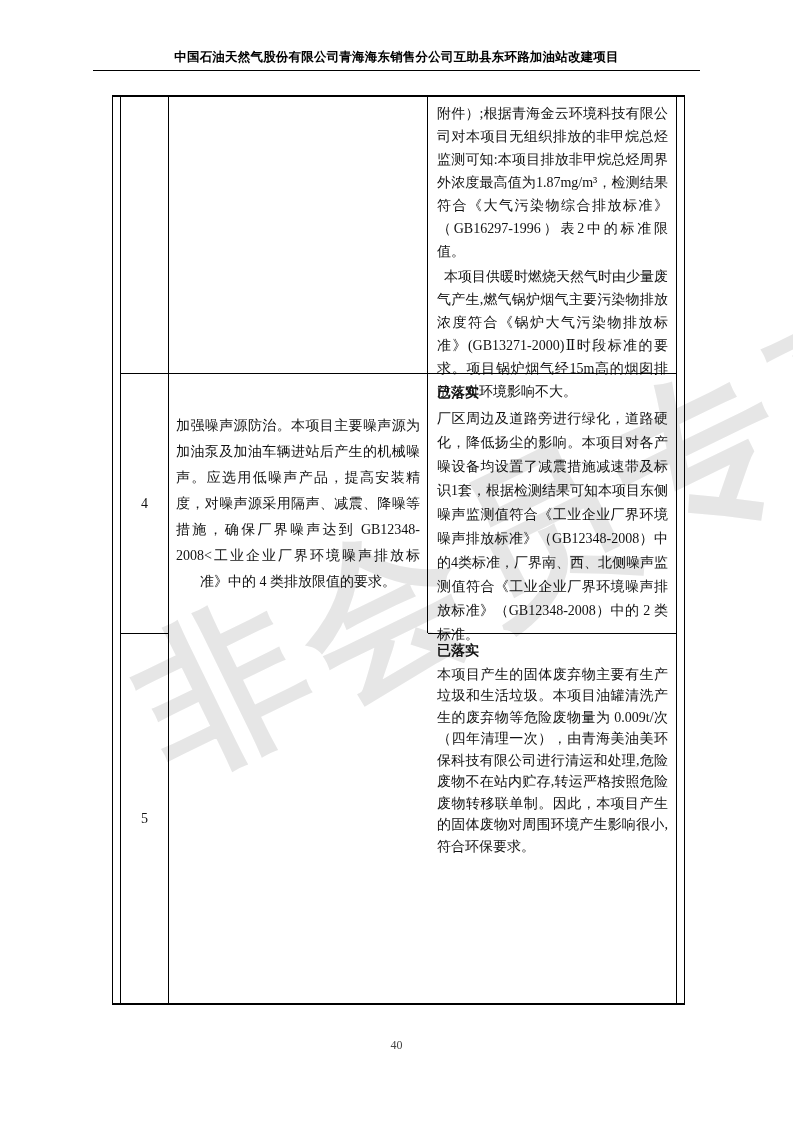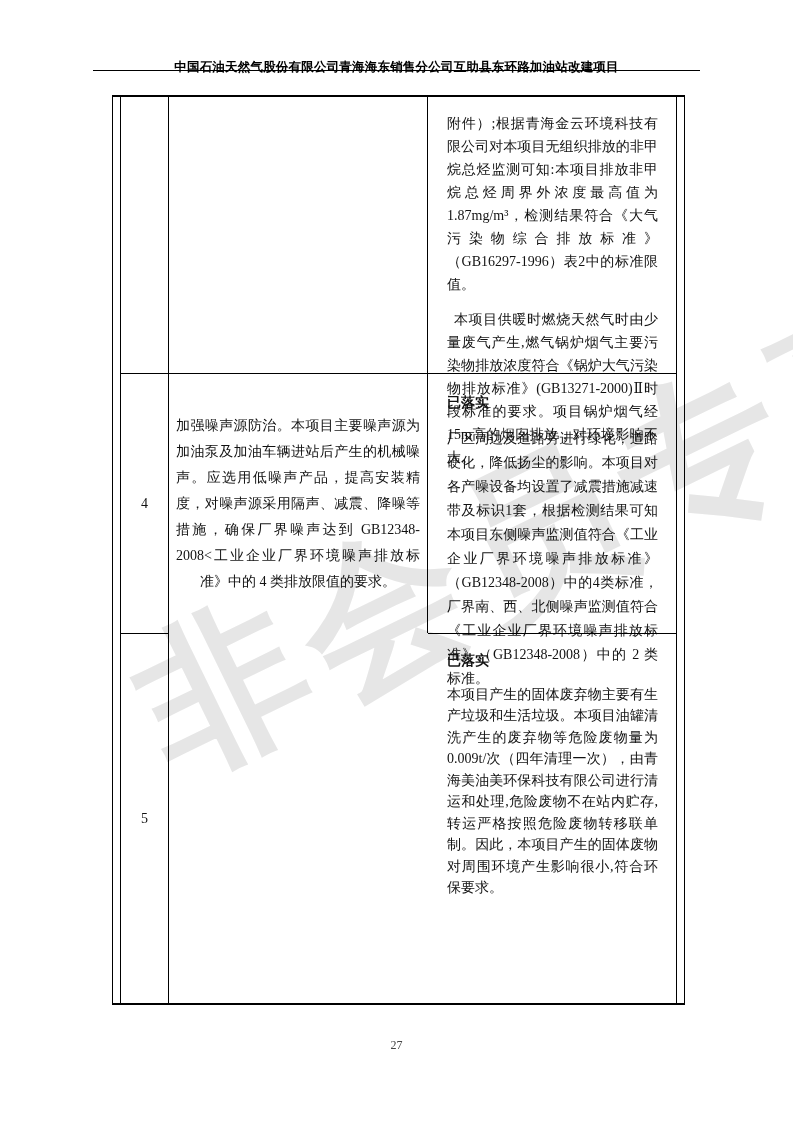--- a/index.html
+++ b/index.html
@@ -11,21 +11,21 @@
   .watermark {
     position:absolute; left:150px; top:615px; z-index:0;
     font-size:165px; font-weight:bold; color:#e6e6e6; letter-spacing:12px;
     white-space:nowrap; transform:rotate(-26deg); transform-origin:0 50%;
     font-family:"Liberation Sans","DejaVu Sans",sans-serif;
     user-select:none; pointer-events:none;
   }
   .header-title {
     position:absolute; top:49px; left:0; width:100%; text-align:center;
     font-size:12.5px; font-weight:bold; letter-spacing:0.2px; z-index:2;
-    font-family:"Liberation Sans","DejaVu Sans",sans-serif; color:#000;margin-top:10px;
+    font-family:"Liberation Sans","DejaVu Sans",sans-serif; color:#000;
   }
   .header-rule {
     position:absolute; top:70px; left:93px; width:607px; height:0;
     border-top:1.6px solid #000; z-index:2;
   }
   .doc-table {
     position:absolute; left:112px; top:95px; z-index:1;
     display:grid;
     grid-template-columns:8px 48px 259px 248px 8px;
     grid-template-rows:276px 260px 370px;
@@ -50,21 +50,21 @@
   .r1 { grid-row:1; }
   .r2 { grid-row:2; border-top:1px solid #000; }
   .r3 { grid-row:3; border-top:1px solid #000; }
   .col-num { grid-column:2; }
   .col-measure { grid-column:3; }
   .col-status { grid-column:4; }
   .r1.status-cell { line-height:23px; padding-top:3px; }
   .r2.status-cell { line-height:24px; padding-top:5px; }
   .r3.status-cell { line-height:21.5px; }
   .status-title { font-weight:bold; }
-  .status-cell p { margin:12px; }
+  .status-cell p { margin:2px; }
   .indent-half { text-indent:7px; }
   .page-number {
     position:absolute; top:1038px; left:0; width:100%; text-align:center;
     font-size:12px; color:#444; z-index:2;
   }
 </style>
 </head>
 <body>
 
 <div class="page">
@@ -94,15 +94,15 @@
     </div>
 
     <div class="cell num-cell r3 col-num">5</div>
     <div class="cell status-cell r3 col-status">
       <p class="status-title">已落实</p>
       <p>本项目产生的固体废弃物主要有生产垃圾和生活垃圾。本项目油罐清洗产生的废弃物等危险废物量为 0.009t/次（四年清理一次），由青海美油美环保科技有限公司进行清运和处理,危险废物不在站内贮存,转运严格按照危险废物转移联单制。因此，本项目产生的固体废物对周围环境产生影响很小,符合环保要求。</p>
     </div>
 
   </div>
 
-  <div class="page-number">27</div>
+  <div class="page-number">40</div>
 
 </div>
 
 </body></html>

